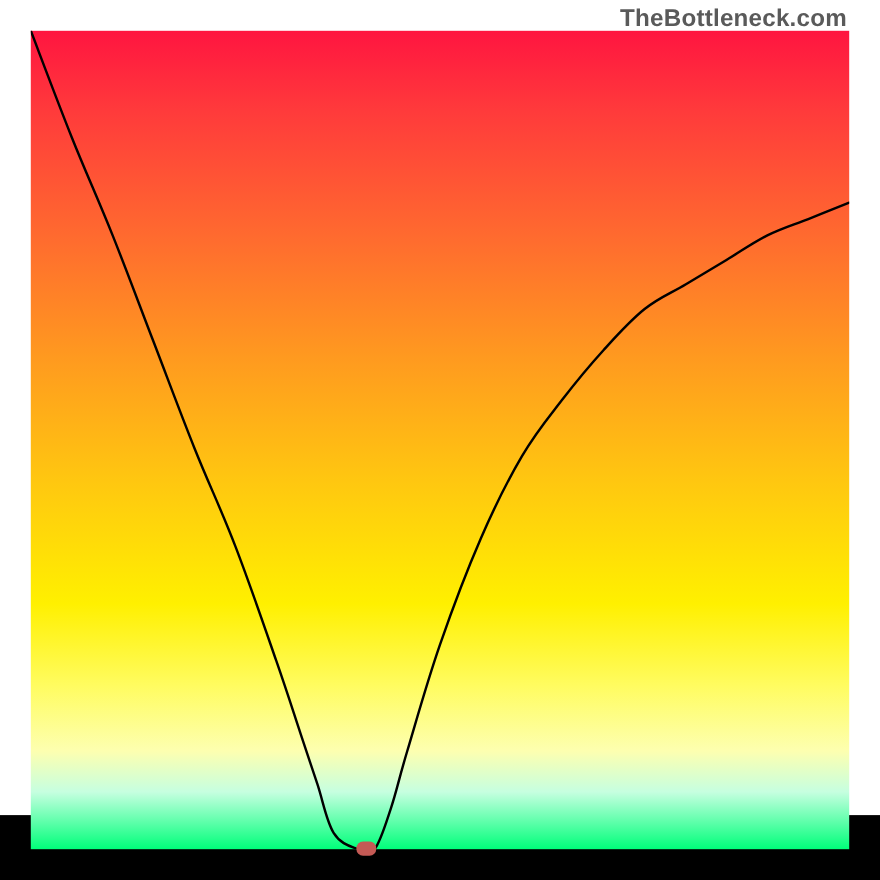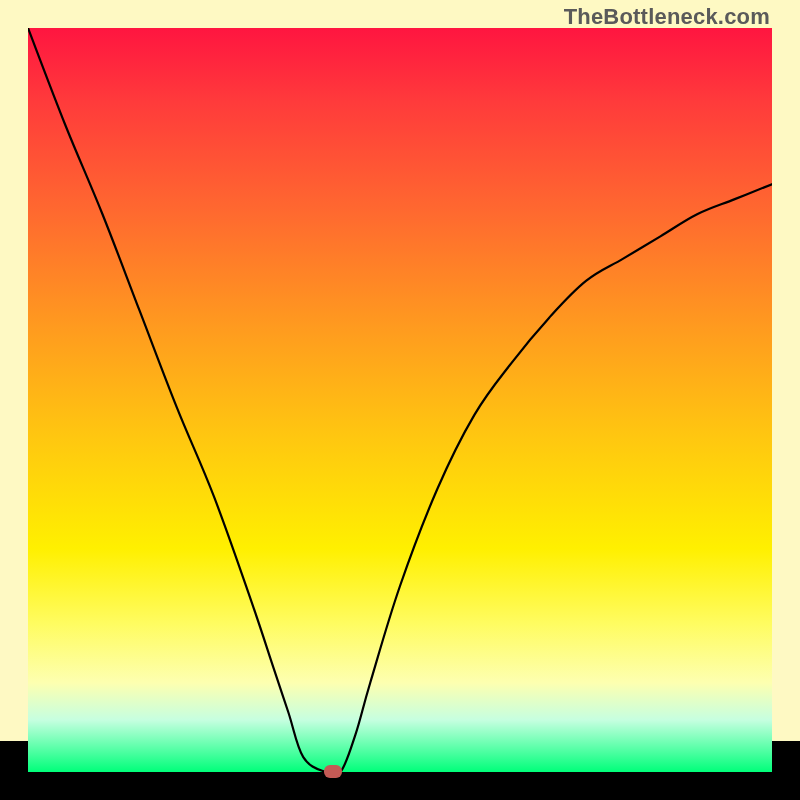--- a/index.html
+++ b/index.html
@@ -1,20 +1,20 @@
 <!DOCTYPE html>
 <html><head>
 <meta charset="utf-8">
 <style>
   * { margin: 0; padding: 0; box-sizing: border-box; }
   html, body { width: 800px; height: 800px; overflow: hidden; background: #000; }
   .frame {
     width: 800px;
     height: 741px;
-    background: #fef9c3;
+    background: #ffffff;
     position: relative;
   }
   .plot-area {
     position: absolute;
     left: 28px;
     top: 28px;
     width: 744px;
     height: 744px;
     background: linear-gradient(to bottom,
       #ff1540 0%,

